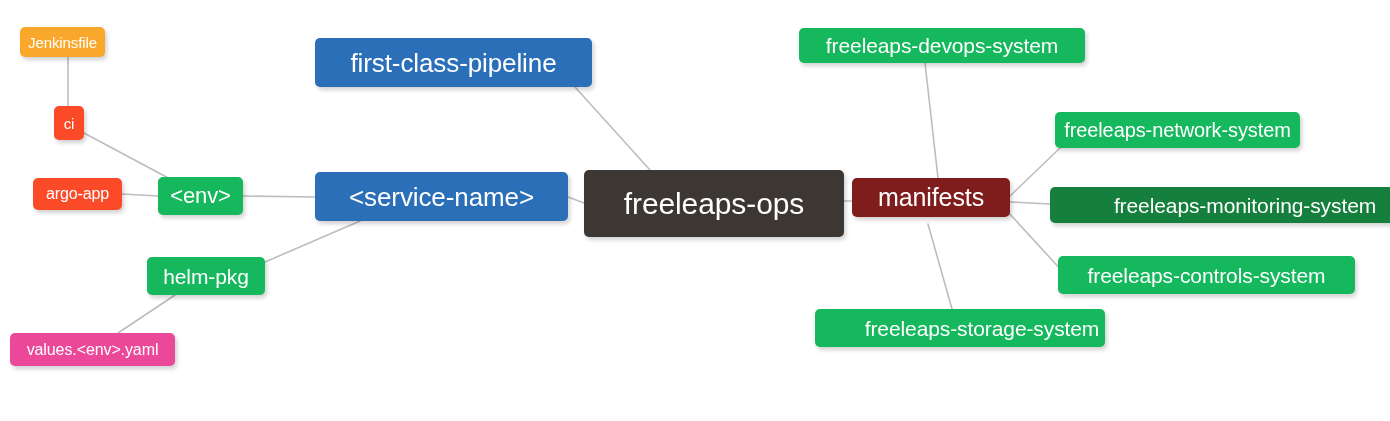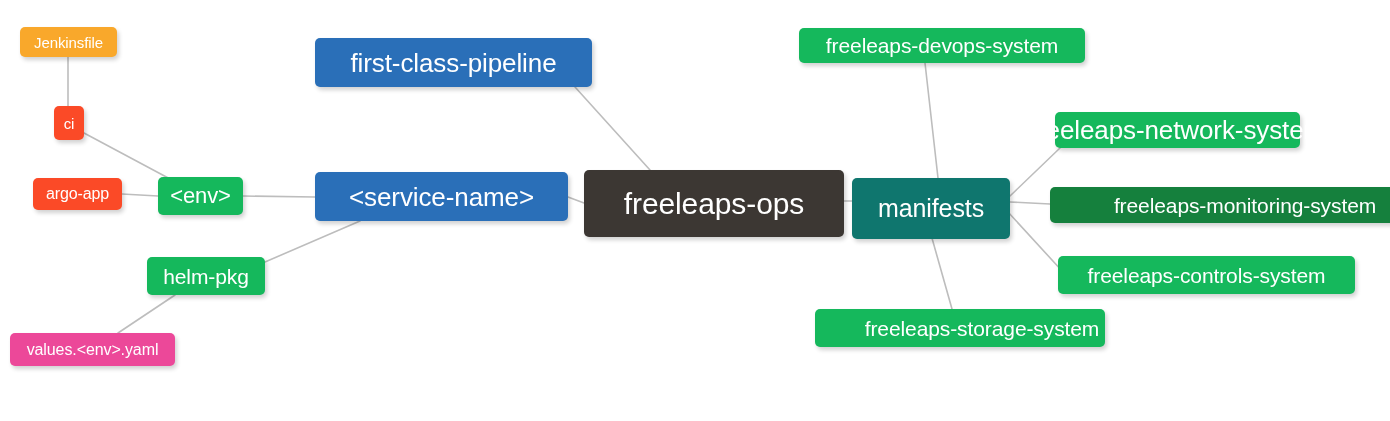--- a/index.html
+++ b/index.html
@@ -61,48 +61,48 @@
       <polyline points="1008,212 1063,272" fill="none" stroke="#bdbdbd" stroke-width="1.6" stroke-linecap="round"></polyline>
       <polyline points="928,224 952,309" fill="none" stroke="#bdbdbd" stroke-width="1.6" stroke-linecap="round"></polyline>
     </svg>
   <div id="node-layer">
       <div class="node" style="left: 584px; top: 170px; width: 260px; height: 67px; background: rgb(60, 55, 51); font-size: 30px;">
         <span class="node-label">freeleaps-ops</span>
       </div>
       <div class="node" style="left: 315px; top: 172px; width: 253px; height: 49px; background: rgb(42, 111, 184); font-size: 26px;">
         <span class="node-label">&lt;service-name&gt;</span>
       </div>
-      <div class="node" style="left: 852px; top: 178px; width: 158px; height: 61px; background: #0f766e; font-size: 25px;">
+      <div class="node" style="left: 852px; top: 178px; width: 158px; height: 39px; background: #7f1d1d; font-size: 25px;">
         <span class="node-label">manifests</span>
       </div>
       <div class="node" style="left: 315px; top: 38px; width: 277px; height: 49px; background: rgb(42, 111, 184); font-size: 26px;">
         <span class="node-label">first-class-pipeline</span>
       </div>
       <div class="node" style="left: 158px; top: 177px; width: 85px; height: 38px; background: rgb(21, 184, 92); font-size: 22px;">
         <span class="node-label">&lt;env&gt;</span>
       </div>
       <div class="node" style="left: 147px; top: 257px; width: 118px; height: 38px; background: rgb(21, 184, 92); font-size: 21px;">
         <span class="node-label">helm-pkg</span>
       </div>
       <div class="node" style="left: 54px; top: 106px; width: 30px; height: 34px; background: rgb(251, 74, 39); font-size: 15px;">
         <span class="node-label">ci</span>
       </div>
       <div class="node" style="left: 33px; top: 178px; width: 89px; height: 32px; background: rgb(251, 74, 39); font-size: 16px;">
         <span class="node-label">argo-app</span>
       </div>
       <div class="node" style="left: 10px; top: 333px; width: 165px; height: 33px; background: #ec4899; font-size: 16px;">
         <span class="node-label">values.&lt;env&gt;.yaml</span>
       </div>
-      <div class="node" style="left: 20px; top: 27px; width: 97px; height: 30px; background: rgb(249, 168, 43); font-size: 15px;">
+      <div class="node" style="left: 20px; top: 27px; width: 85px; height: 30px; background: rgb(249, 168, 43); font-size: 15px;">
         <span class="node-label">Jenkinsfile</span>
       </div>
       <div class="node" style="left: 799px; top: 28px; width: 286px; height: 35px; background: rgb(21, 184, 92); font-size: 21px;">
         <span class="node-label">freeleaps-devops-system</span>
       </div>
-      <div class="node" style="left: 1055px; top: 112px; width: 245px; height: 36px; background: rgb(21, 184, 92); font-size: 26px;">
+      <div class="node" style="left: 1055px; top: 112px; width: 245px; height: 36px; background: rgb(21, 184, 92); font-size: 20px;">
         <span class="node-label">freeleaps-network-system</span>
       </div>
       <div class="node" style="left: 1050px; top: 187px; width: 390px; height: 36px; background: #15803d; font-size: 21px;">
         <span class="node-label">freeleaps-monitoring-system</span>
       </div>
       <div class="node" style="left: 1058px; top: 256px; width: 297px; height: 38px; background: rgb(21, 184, 92); font-size: 21px;">
         <span class="node-label">freeleaps-controls-system</span>
       </div>
       <div class="node" style="left: 815px; top: 309px; width: 290px; height: 38px; background: rgb(21, 184, 92); font-size: 21px; padding-left: 44px;">
         <span class="node-label">freeleaps-storage-system</span>

